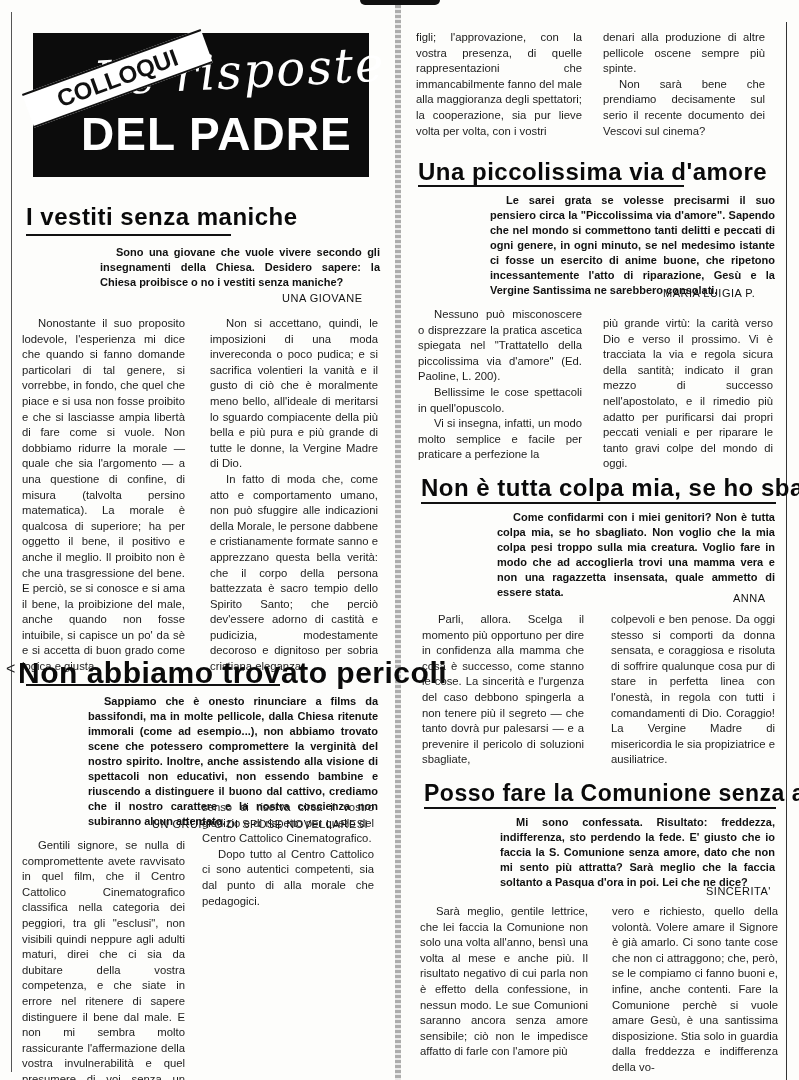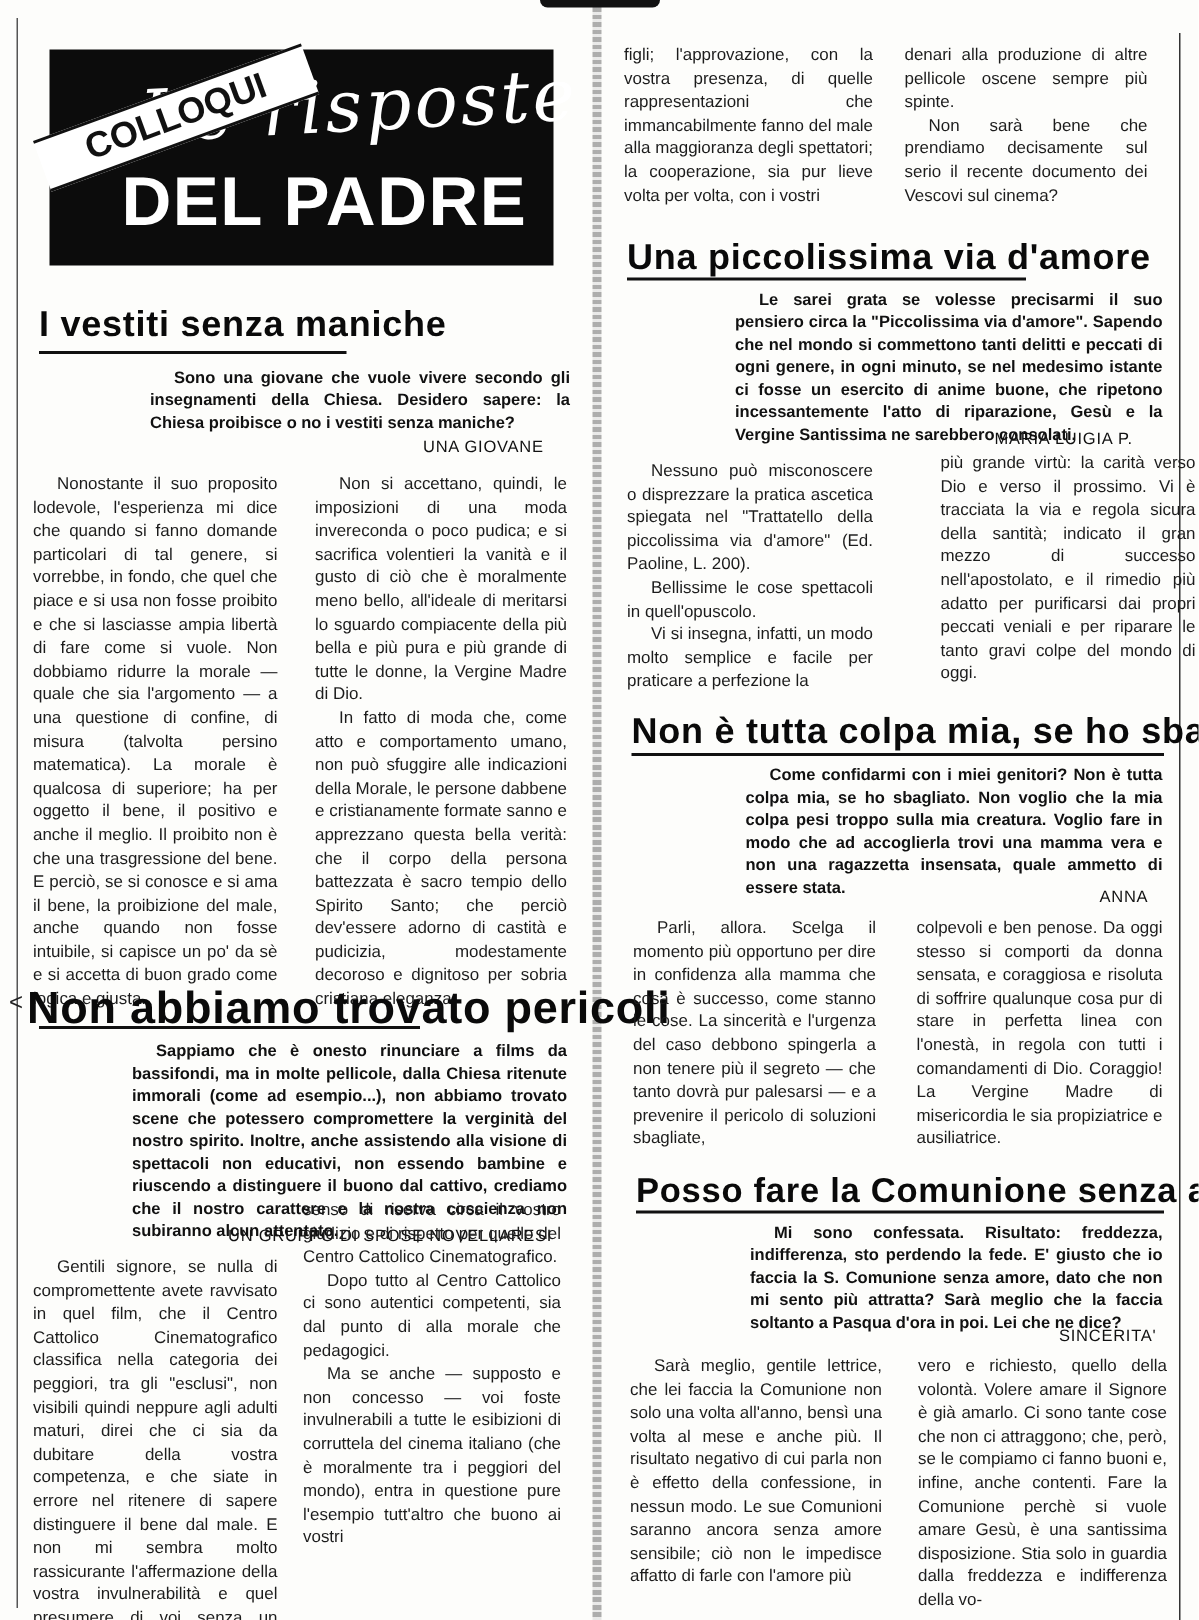--- a/index.html
+++ b/index.html
@@ -192,42 +192,41 @@
 <div class="letter" style="left:88px; top:694px; width:290px;">
     <p>Sappiamo che è onesto rinunciare a films da bassifondi, ma in molte pellicole, dalla Chiesa ritenute immorali (come ad esempio...), non abbiamo trovato scene che potessero compromettere la verginità del nostro spirito. Inoltre, anche assistendo alla visione di spettacoli non educativi, non essendo bambine e riuscendo a distinguere il buono dal cattivo, crediamo che il nostro carattere e la nostra coscienza non subiranno alcun attentato.</p>
   </div>
 <div class="signature" style="left:152px; top:818px;">UN GRUPPO DI SPOSE NOVELLARESI</div>
 <div class="col" style="left:22px; top:838px; width:163px;">
     <p>Gentili signore, se nulla di compromettente avete ravvisato in quel film, che il Centro Cattolico Cinematografico classifica nella categoria dei peggiori, tra gli "esclusi", non visibili quindi neppure agli adulti maturi, direi che ci sia da dubitare della vostra competenza, e che siate in errore nel ritenere di sapere distinguere il bene dal male. E non mi sembra molto rassicurante l'affermazione della vostra invulnerabilità e quel presumere di voi senza un ragionevole</p>
   </div>
 <div class="col" style="left:202px; top:800px; width:172px;">
   <p class="cont">senso di riserva circa il vostro giudizio e di rispetto per quello del Centro Cattolico Cinematografico.</p>
   <p>Dopo tutto al Centro Cattolico ci sono autentici competenti, sia dal punto di alla morale che pedagogici.</p>
-  <p>Ma se anche — supposto e non concesso — voi foste invulnerabili a tutte le esibizioni di corruttela del cinema italiano (che è moralmente tra i peggiori del mondo), entra in questione pure l'esempio tutt'altro che buono ai vostri</p>
 </div>
 <div class="col" style="left:416px; top:30px; width:166px;">
     <p class="cont">figli; l'approvazione, con la vostra presenza, di quelle rappresentazioni che immancabilmente fanno del male alla maggioranza degli spettatori; la cooperazione, sia pur lieve volta per volta, con i vostri</p>
   </div>
 <div class="col" style="left:603px; top:30px; width:162px;">
   <p class="cont">denari alla produzione di altre pellicole oscene sempre più spinte.</p>
   <p>Non sarà bene che prendiamo decisamente sul serio il recente documento dei Vescovi sul cinema?</p>
 </div>
 
 <div class="headline" style="left:418px; top:158px; font-size:24px;">Una piccolissima via d'amore</div>
 <div class="headline-rule" style="left:418px; top:185px; width:266px;"></div>
 <div class="letter" style="left:490px; top:193px; width:285px;">
     <p>Le sarei grata se volesse precisarmi il suo pensiero circa la "Piccolissima via d'amore". Sapendo che nel mondo si commettono tanti delitti e peccati di ogni genere, in ogni minuto, se nel medesimo istante ci fosse un esercito di anime buone, che ripetono incessantemente l'atto di riparazione, Gesù e la Vergine Santissima ne sarebbero consolati.</p>
   </div>
 <div class="signature" style="left:663px; top:287px;">MARIA LUIGIA P.</div>
 <div class="col" style="left:418px; top:307px; width:164px;">
   <p>Nessuno può misconoscere o disprezzare la pratica ascetica spiegata nel "Trattatello della piccolissima via d'amore" (Ed. Paoline, L. 200).</p>
   <p>Bellissime le cose spettacoli in quell'opuscolo.</p>
   <p>Vi si insegna, infatti, un modo molto semplice e facile per praticare a perfezione la</p>
 </div>
-<div class="col" style="left:603px; top:302px; width:170px;margin-left:24px;">
+<div class="col" style="left:603px; top:316px; width:170px;">
     <p class="cont">più grande virtù: la carità verso Dio e verso il prossimo. Vi è tracciata la via e regola sicura della santità; indicato il gran mezzo di successo nell'apostolato, e il rimedio più adatto per purificarsi dai propri peccati veniali e per riparare le tanto gravi colpe del mondo di oggi.</p>
   </div>
 
 <div class="headline" style="left:421px; top:474px; font-size:24px;">Non è tutta colpa mia, se ho sbagliato</div>
 <div class="headline-rule" style="left:421px; top:502px; width:355px;"></div>
 <div class="letter" style="left:497px; top:510px; width:278px;">
     <p>Come confidarmi con i miei genitori? Non è tutta colpa mia, se ho sbagliato. Non voglio che la mia colpa pesi troppo sulla mia creatura. Voglio fare in modo che ad accoglierla trovi una mamma vera e non una ragazzetta insensata, quale ammetto di essere stata.</p>
   </div>
 <div class="signature" style="left:733px; top:592px;">ANNA</div>
 <div class="col" style="left:422px; top:612px; width:162px;">

